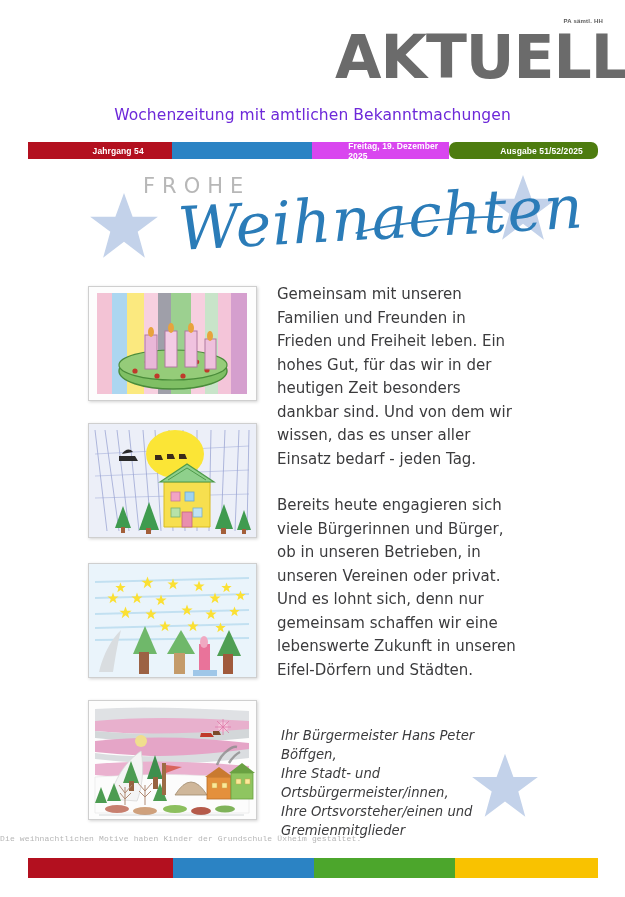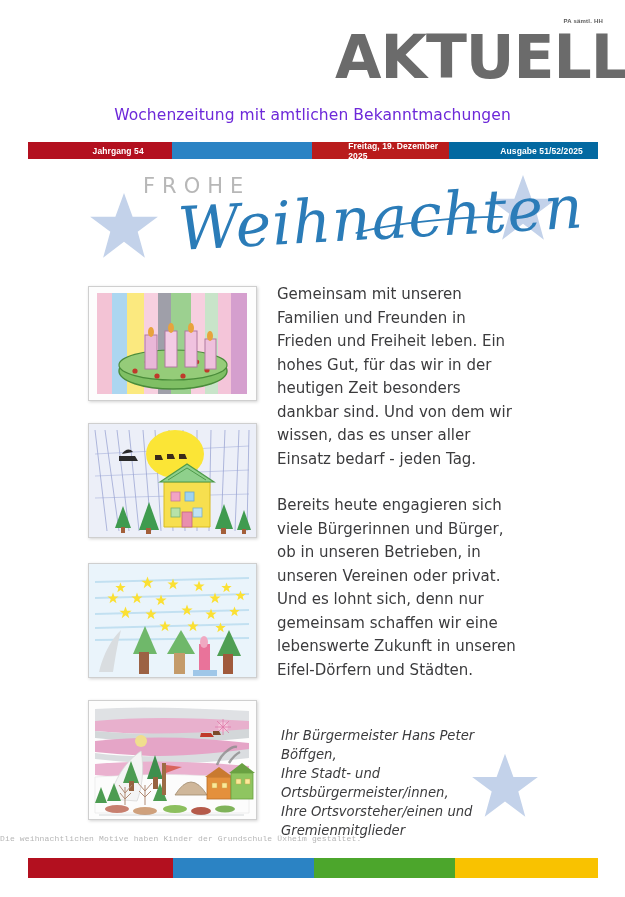--- a/index.html
+++ b/index.html
@@ -45,22 +45,22 @@
 
   
   .infobar{
     position:absolute;left:28px;top:142px;width:570px;height:17px;
     display:flex;align-items:stretch;
   }
   .ib{display:flex;align-items:center;justify-content:center;
       font-size:8.5px;font-weight:700;color:#ffffff;letter-spacing:.1px;padding-left:36px;}
   .ib-red{background:#b3101f;width:145px;}
   .ib-blue{background:#2b83c4;width:139px;}
-  .ib-green{background:#b91c1c;width:135px;}
-  .ib-yellow{background:#0369a1;width:151px;}
+  .ib-green{background:#d946ef;width:135px;}
+  .ib-yellow{background:#4d7c0f;width:151px;border-radius:7px;}
 
   
   .greeting{position:absolute;left:0;top:160px;width:618px;height:125px;}
   .frohe{
     position:absolute;left:143px;top:14px;
     font-size:21px;letter-spacing:7px;color:#b7b7b7;font-weight:400;
     font-family:"DejaVu Sans", sans-serif;
   }
   .weihnachten{
     position:absolute;left:178px;top:34px;

